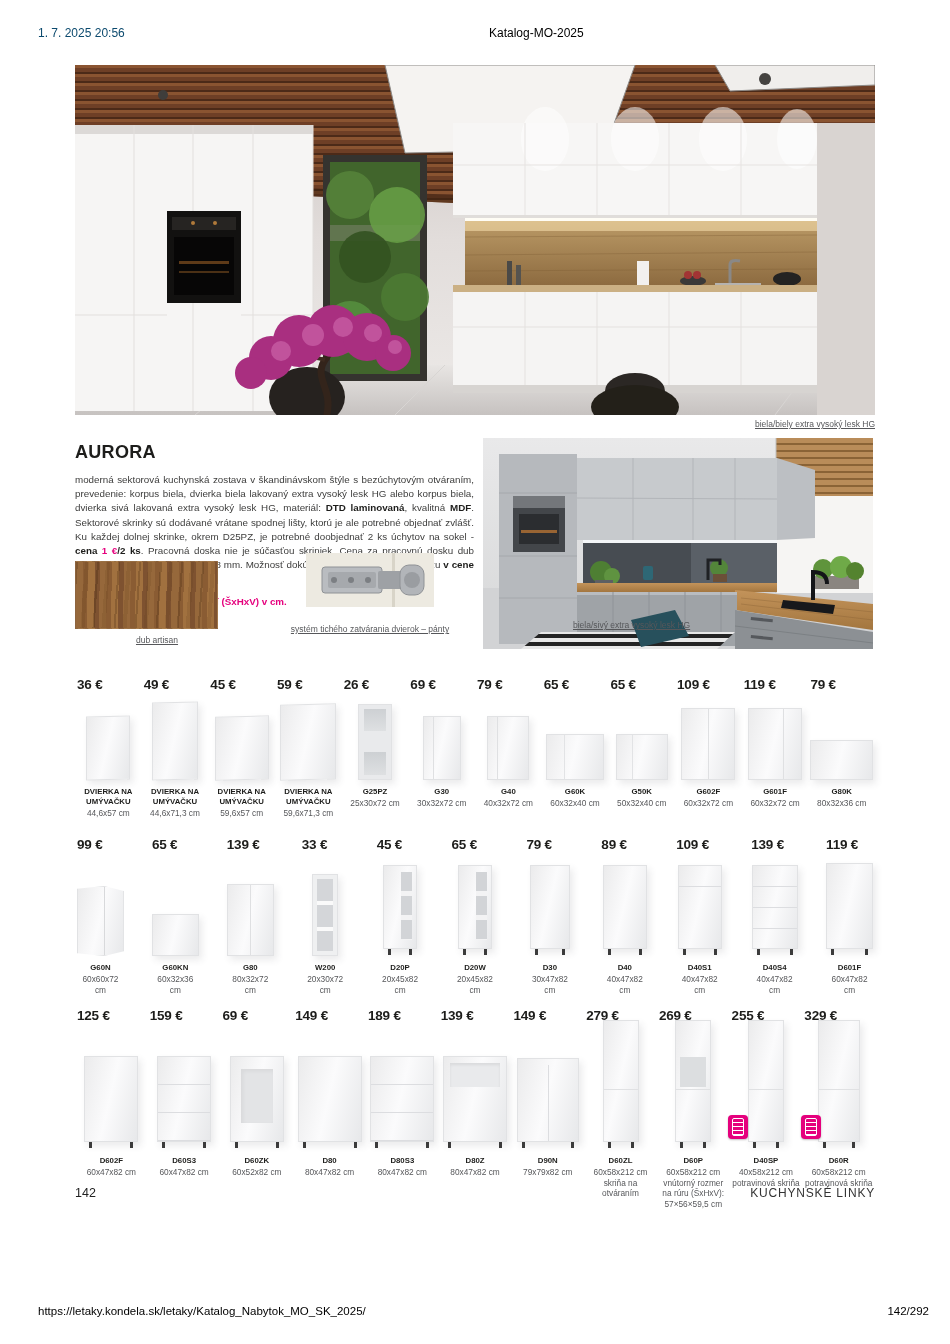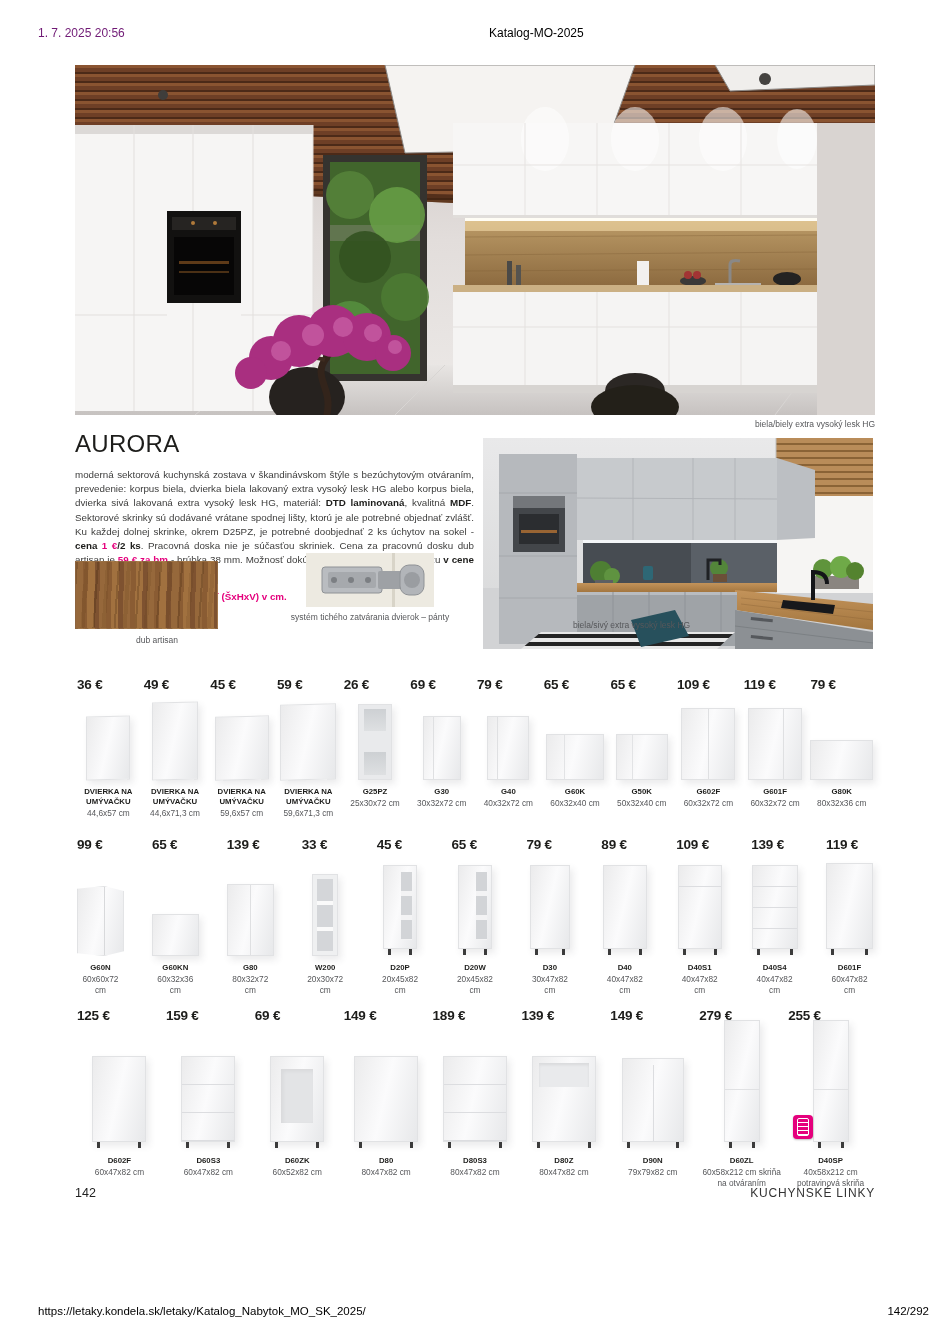--- a/index.html
+++ b/index.html
@@ -1,49 +1,49 @@
 <!DOCTYPE html>
 <html><head>
 <meta charset="utf-8">
 <style>
   :root{ --pink:#e5007d; --ink:#1d1d1b; --gray:#56575a; }
   html,body{margin:0;padding:0;background:#fff;}
   .page{position:relative;width:950px;height:1344px;background:#fff;overflow:hidden;
         font-family:"Liberation Sans",sans-serif;color:var(--ink);}
 
   
-  .hdr-left{position:absolute;left:38px;top:26px;font-size:12px;color:#701a75;}
+  .hdr-left{position:absolute;left:38px;top:26px;font-size:12px;color:#0c4a6e;}
   .hdr-center{position:absolute;left:489px;top:26px;font-size:12px;color:#000;}
   .url-footer{position:absolute;left:38px;top:1305px;font-size:11.5px;color:#000;}
   .page-indicator{position:absolute;right:21px;top:1305px;font-size:11.5px;color:#000;}
 
   
   .hero{position:absolute;left:75px;top:65px;width:800px;height:350px;overflow:hidden;background:#ddd8d5;}
-  .caption{font-size:8.5px;color:var(--gray);}
+  .caption{font-size:8.5px;color:var(--gray);text-decoration:underline;}
   .hero-cap{position:absolute;left:575px;top:419px;width:300px;text-align:right;}
 
   
   .left-col{position:absolute;left:75px;top:430px;width:399px;}
-  .title{font-size:24px;font-weight:400;letter-spacing:.3px;margin:0 0 10px;color:var(--ink);}
+  .title{font-size:18px;font-weight:700;letter-spacing:.3px;margin:12px 0 10px;color:var(--ink);}
   .desc{font-size:9.8px;line-height:1.45;text-align:justify;color:#3d3d3c;}
   .s-n{font-weight:normal;}
   .s-b{font-weight:bold;color:var(--ink);}
   .s-pb{font-weight:bold;color:var(--pink);}
   .note{margin-top:9px;font-weight:bold;font-size:9.8px;color:var(--pink);}
 
   .swatch{position:absolute;left:75px;top:561px;width:164px;}
   .swatch-img{width:143px;height:68px;border:1px solid #cbb17e33;box-sizing:border-box;
     background:
       repeating-linear-gradient(94deg, rgba(52,28,6,.22) 0 2px, rgba(0,0,0,0) 2px 9px, rgba(90,55,20,.15) 9px 13px, rgba(0,0,0,0) 13px 21px),
       repeating-linear-gradient(91deg, #96683b 0 7px, #8a5c33 7px 12px, #a1713f 12px 19px, #7e5230 19px 24px);}
   .swatch-cap{text-align:center;margin-top:6px;}
 
   .hinge{position:absolute;left:268px;top:553px;width:204px;text-align:center;}
   .hinge-img{width:128px;height:54px;margin:0 auto;display:block;}
-  .hinge-cap{margin-top:5px;}
+  .hinge-cap{margin-top:17px;}
 
   .kitchen2{position:absolute;left:483px;top:438px;width:390px;height:211px;overflow:hidden;background:#dfe0e1;}
   .k2-cap{position:absolute;left:573px;top:620px;width:300px;}
 
   
   .products{position:absolute;left:75px;top:677px;width:800px;}
   .product-row{display:flex;align-items:flex-start;}
   .product-row.row2{margin-top:18px;gap:24px;}
   .product-row.row3{margin-top:12px;}
   .cell{flex:1 1 0;min-width:0;display:flex;flex-direction:column;align-items:center;padding:0 2px;box-sizing:border-box;}
@@ -657,29 +657,50 @@
           <div class="price">279 €</div>
           <div class="fig">
             <div class="cab tall lg">
               <div class="legs"></div>
             </div>
           </div>
           <div class="pname">D60ZL</div>
           <div class="pdims">60x58x212 cm skriňa na otváraním</div>
         </div>
         <div class="cell">
+          <div class="price">269 €</div>
+          <div class="fig">
+            <div class="cab tall oven lg">
+              <div class="legs"></div>
+            </div>
+          </div>
+          <div class="pname">D60P</div>
+          <div class="pdims">60x58x212 cm vnútorný rozmer na rúru (ŠxHxV): 57×56×59,5 cm</div>
+        </div>
+        <div class="cell">
           <div class="price">255 €</div>
           <div class="fig">
             <div class="cab tall lg">
               <div class="legs"></div>
             </div>
             <div class="badge"></div>
           </div>
           <div class="pname">D40SP</div>
           <div class="pdims">40x58x212 cm potravinová skriňa</div>
+        </div>
+        <div class="cell">
+          <div class="price">329 €</div>
+          <div class="fig">
+            <div class="cab tall w42 lg">
+              <div class="legs"></div>
+            </div>
+            <div class="badge"></div>
+          </div>
+          <div class="pname">D60R</div>
+          <div class="pdims">60x58x212 cm potravinová skriňa</div>
         </div>
       </div>
     </div>
 
   <div class="pg-num">142</div>
   <div class="section-label">KUCHYNSKÉ LINKY</div>
 
   <div class="url-footer">https://letaky.kondela.sk/letaky/Katalog_Nabytok_MO_SK_2025/</div>
   <div class="page-indicator">142/292</div>
 </div>

